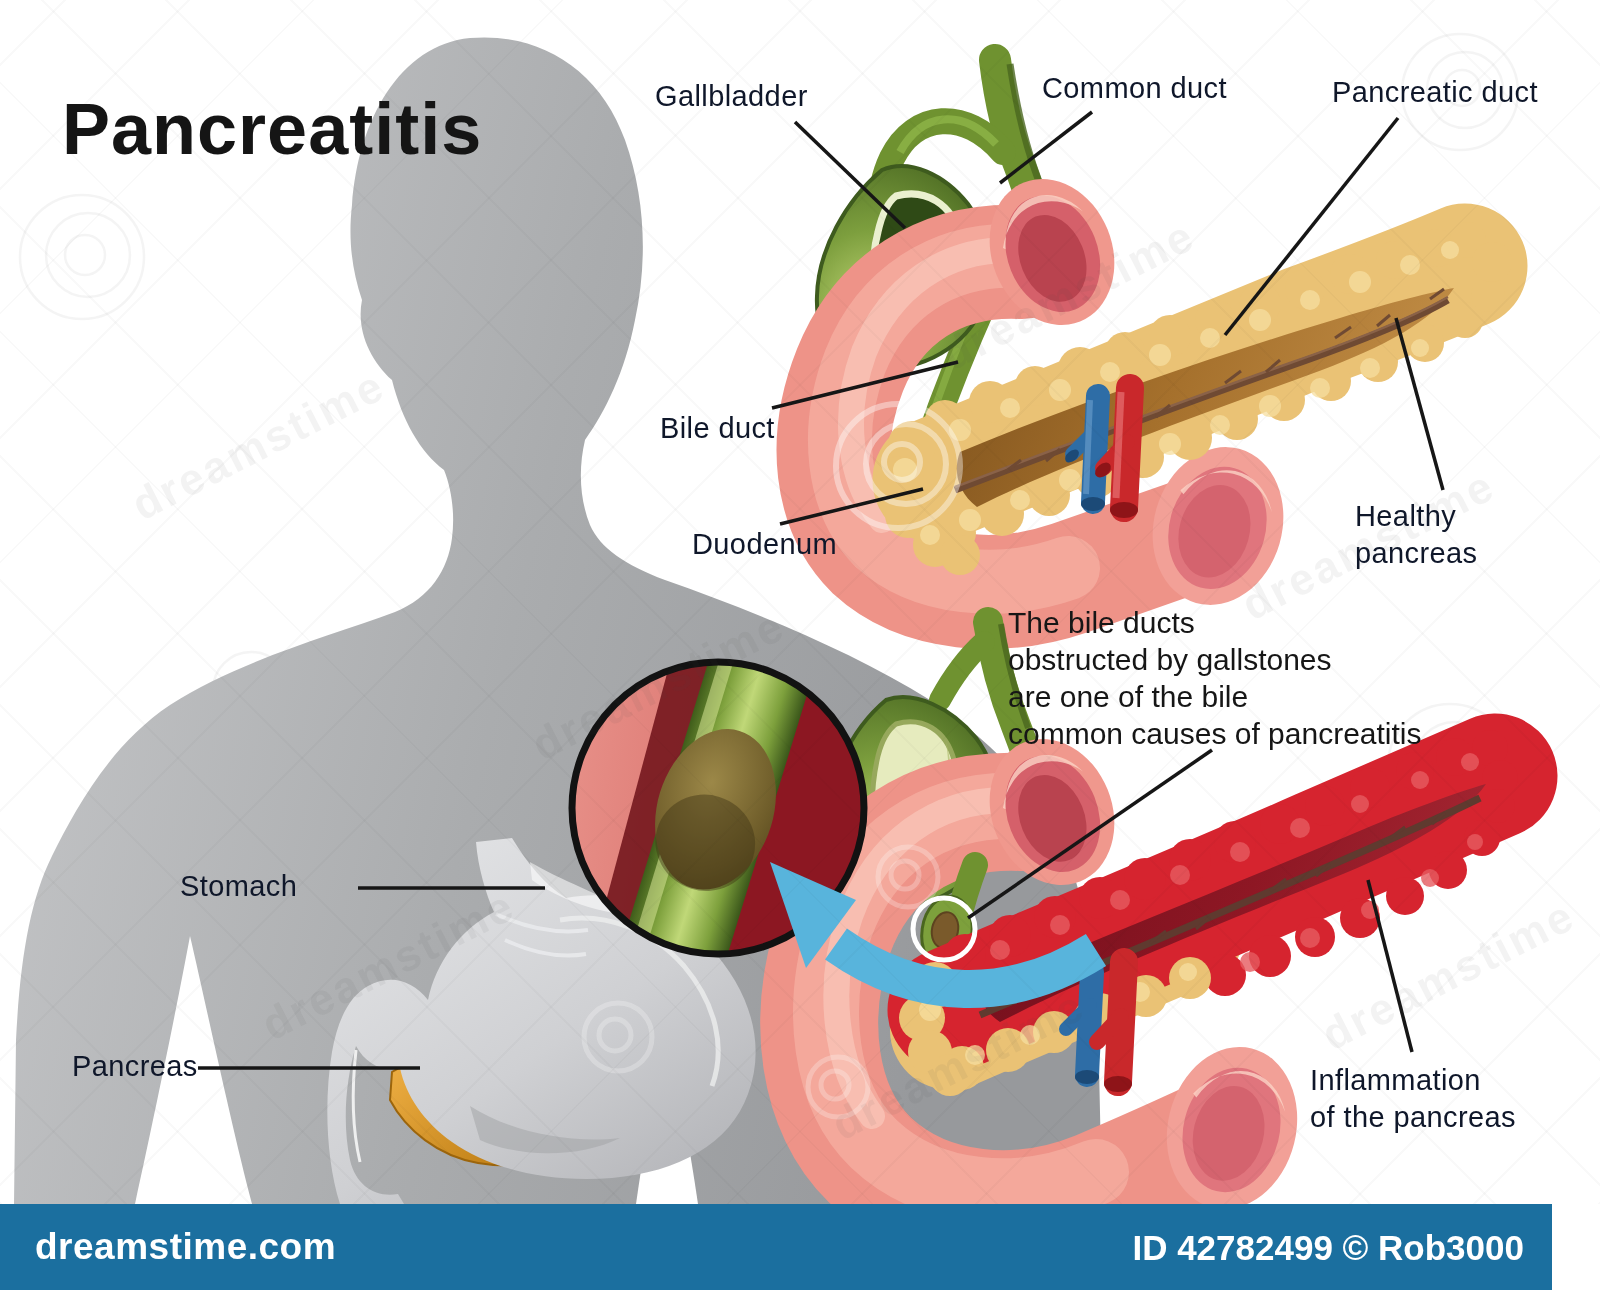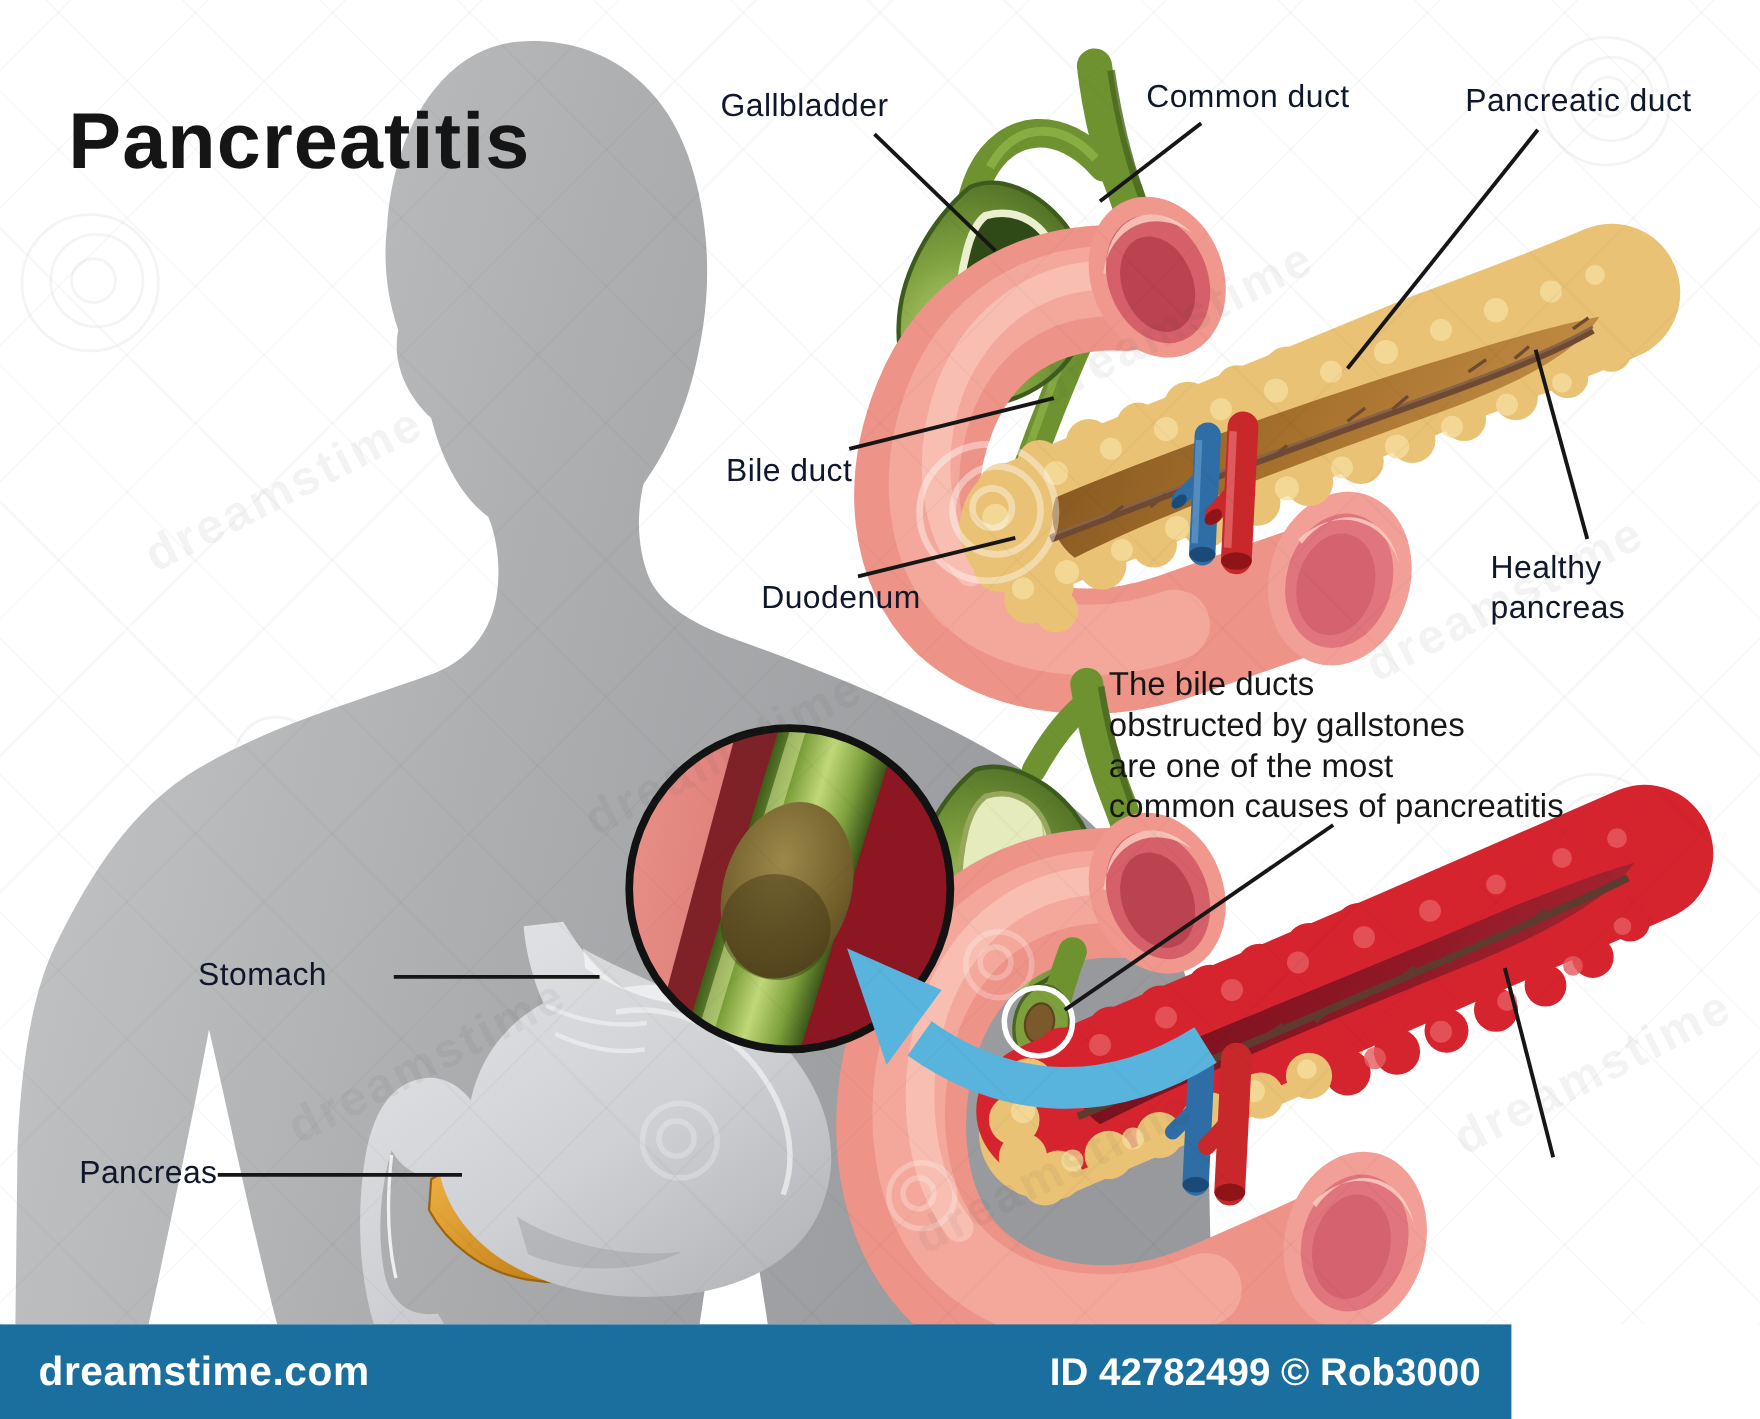--- a/index.html
+++ b/index.html
@@ -12,21 +12,21 @@
       repeating-linear-gradient(-45deg, rgba(0,0,0,.022) 0 2px, transparent 2px 88px);}
   .wm-word{position:absolute;font-size:44px;font-weight:600;letter-spacing:3px;
     color:rgba(80,80,80,.065);transform:rotate(-27deg);z-index:6;white-space:nowrap;}
   .lbl{position:absolute;color:#0f172a;font-size:29px;font-weight:500;letter-spacing:.4px;
        white-space:nowrap;z-index:10;}
   .lbl.center{white-space:normal;}
   .title{position:absolute;left:62px;top:88px;font-size:72px;font-weight:600;color:#151515;
          letter-spacing:1px;z-index:10;}
   .caption{position:absolute;left:1008px;top:604px;width:520px;text-align:left;
            font-size:30px;line-height:37px;font-weight:500;color:#161616;z-index:10;}
-  .footer{position:absolute;left:0;top:1204px;width:1374px;height:86px;
+  .footer{position:absolute;left:0;top:1204px;width:1552px;height:86px;
           background:var(--c-footer_bar,#1b6f9f);z-index:20;}
   .footer .logo{position:absolute;left:35px;top:22px;color:#fff;font-size:37px;font-weight:600;
                 letter-spacing:.5px;}
   .footer .credit{position:absolute;right:28px;top:24px;color:#fff;font-size:35px;font-weight:700;}
   .logo-spiral{position:absolute;left:187px;top:14px;z-index:21;}
 </style>
 </head>
 <body>
 
 <div class="stage">
@@ -520,24 +520,28 @@
   <div class="lbl" style="left:692px;top:528px">Duodenum</div>
 
   <div class="lbl center" style="left:1355px;top:498px;width:185px;line-height:37px">
     <div>Healthy</div>
     <div>pancreas</div>
   </div>
 
   <div class="caption">
     <div>The bile ducts</div>
     <div>obstructed by gallstones</div>
-    <div>are one of the most</div>
+    <div>are one of the bile</div>
     <div>common causes of pancreatitis</div>
   </div>
 
+  <div class="lbl center" style="left:1310px;top:1062px;width:245px;line-height:37px">
+    <div>Inflammation</div>
+    <div>of the pancreas</div>
+  </div>
 
   <div class="lbl" style="left:180px;top:870px;width:165px;text-align:left">Stomach</div>
   <div class="lbl" style="left:72px;top:1050px">Pancreas</div>
 
   <div class="footer">
     <span class="logo">dreamstime.com</span>
     <span class="credit">ID 42782499 © Rob3000</span>
   </div>
   <svg class="logo-spiral" width="18" height="18" viewBox="0 0 18 18">
     <path d="M9 4 a4 4 0 1 1 -4 4 a2.6 2.6 0 1 0 2.6 -2.6" fill="none" stroke="#ffffff" stroke-width="1.8"></path>

